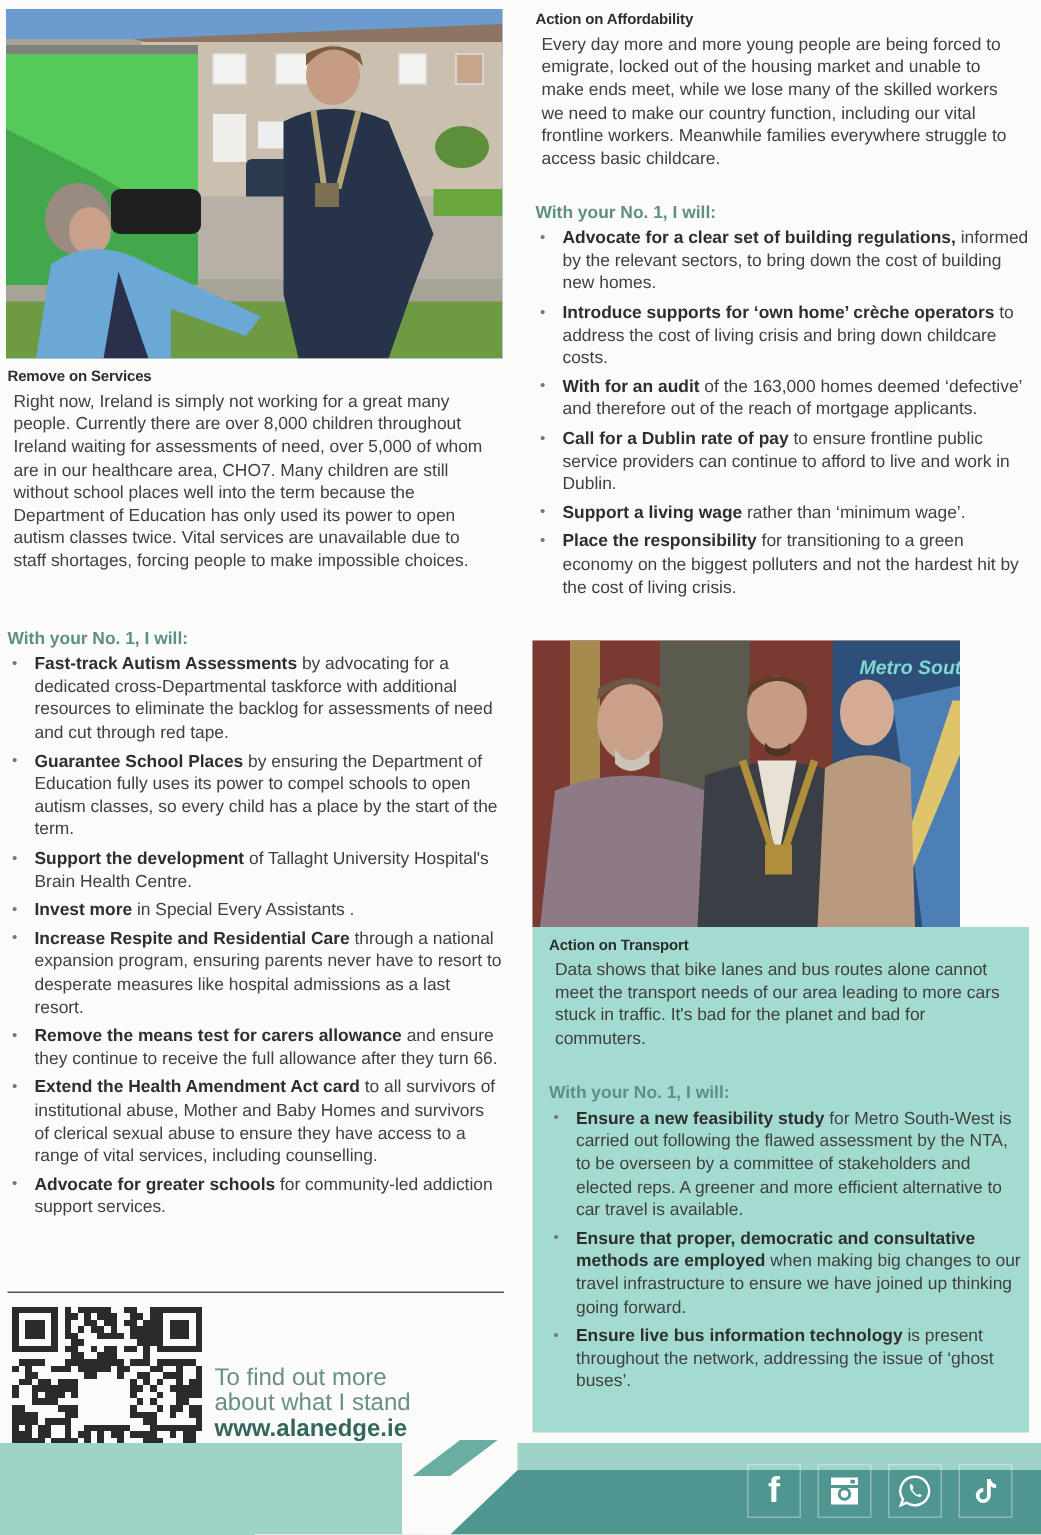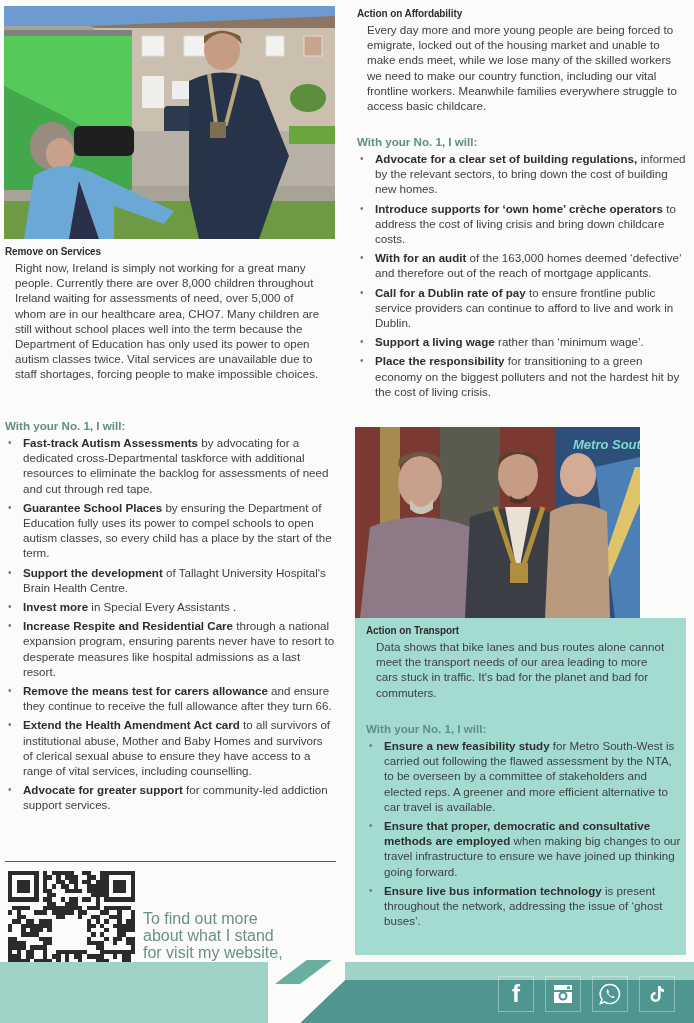--- a/index.html
+++ b/index.html
@@ -6,21 +6,21 @@
   body {
     width: 694px; height: 1023px; overflow: hidden; position: relative;
     background: #fbfbf9;
     font-family: "Liberation Sans", "DejaVu Sans", sans-serif;
     color: #3a3a3a;
   }
   .abs { position: absolute; }
   h2 {
     margin: 0; font-size: 10px; font-weight: bold; color: #2e2e2e; letter-spacing: -0.1px;
   }
-  .para { font-size: 11.6px; line-height: 15.2px; color: #404040; margin: 10px; }
+  .para { font-size: 11.6px; line-height: 15.2px; color: #404040; margin: 4px; }
   .will { font-size: 11.6px; font-weight: bold; color: #5d8f86; margin: 0 0 3px 0; }
   ul.bullets { list-style: none; margin: 0; padding: 0; }
   ul.bullets li {
     position: relative; padding-left: 18px; font-size: 11.6px; line-height: 15.2px;
     color: #404040; margin-bottom: 4px;
   }
   ul.bullets li::before {
     content: "•"; position: absolute; left: 3px; top: 0; color: #777; font-size: 10px;
   }
   ul.bullets li b { color: #2e2e2e; }
@@ -96,21 +96,21 @@
 <div id="services-will" class="abs">
   <p class="will">With your No. 1, I will:</p>
   <ul class="bullets">
       <li><b>Fast-track Autism Assessments</b><span> by advocating for a dedicated cross-Departmental taskforce with additional resources to eliminate the backlog for assessments of need and cut through red tape.</span></li>
       <li><b>Guarantee School Places</b><span> by ensuring the Department of Education fully uses its power to compel schools to open autism classes, so every child has a place by the start of the term.</span></li>
       <li><b>Support the development</b><span> of Tallaght University Hospital's Brain Health Centre.</span></li>
       <li><b>Invest more</b><span> in Special Every Assistants .</span></li>
       <li><b>Increase Respite and Residential Care</b><span> through a national expansion program, ensuring parents never have to resort to desperate measures like hospital admissions as a last resort.</span></li>
       <li><b>Remove the means test for carers allowance</b><span> and ensure they continue to receive the full allowance after they turn 66.</span></li>
       <li><b>Extend the Health Amendment Act card</b><span> to all survivors of institutional abuse, Mother and Baby Homes and survivors of clerical sexual abuse to ensure they have access to a range of vital services, including counselling.</span></li>
-      <li><b>Advocate for greater support</b><span> for community-led addiction support services.</span></li>
+      <li><b>Advocate for greater schools</b><span> for community-led addiction support services.</span></li>
     </ul>
 </div>
 <div id="divider" class="abs"></div>
 
 <div id="afford" class="abs">
   <h2>Action on Affordability</h2>
   <p class="para" style="margin-top:3px">Every day more and more young people are being forced to emigrate, locked out of the housing market and unable to make ends meet, while we lose many of the skilled workers we need to make our country function, including our vital frontline workers. Meanwhile families everywhere struggle to access basic childcare.</p>
 </div>
 <div id="afford-will" class="abs">
   <p class="will">With your No. 1, I will:</p>
@@ -619,21 +619,20 @@
       <rect x="25" y="28" width="1" height="1" fill="#2b2b2b"></rect>
       <rect x="26" y="28" width="1" height="1" fill="#2b2b2b"></rect>
       <rect x="27" y="28" width="1" height="1" fill="#2b2b2b"></rect>
       <rect x="28" y="28" width="1" height="1" fill="#2b2b2b"></rect>
     </svg>
 </div>
 
 <div id="cta" class="abs">
   <div>To find out more</div>
   <div>about what I stand</div>
-  <div>for visit my website,</div>
   <div class="url">www.alanedge.ie</div>
 </div>
 
 <svg id="footer" class="abs" width="694" height="63" viewBox="0 0 694 63">
   <rect x="0" y="2" width="694" height="61" fill="#9fd3c7"></rect>
   <polygon points="268,2 345,-20 345,30 305,63 268,63" fill="#fbfbf9"></polygon>
   <polygon points="275,24 320,-10 345,-10 300,24" fill="#6aaea2"></polygon>
   <polygon points="300,63 345,20 694,20 694,63" fill="#4f9590"></polygon>
   <polygon points="285,63 330,20 345,20 300,63" fill="#fbfbf9"></polygon>
 </svg>

